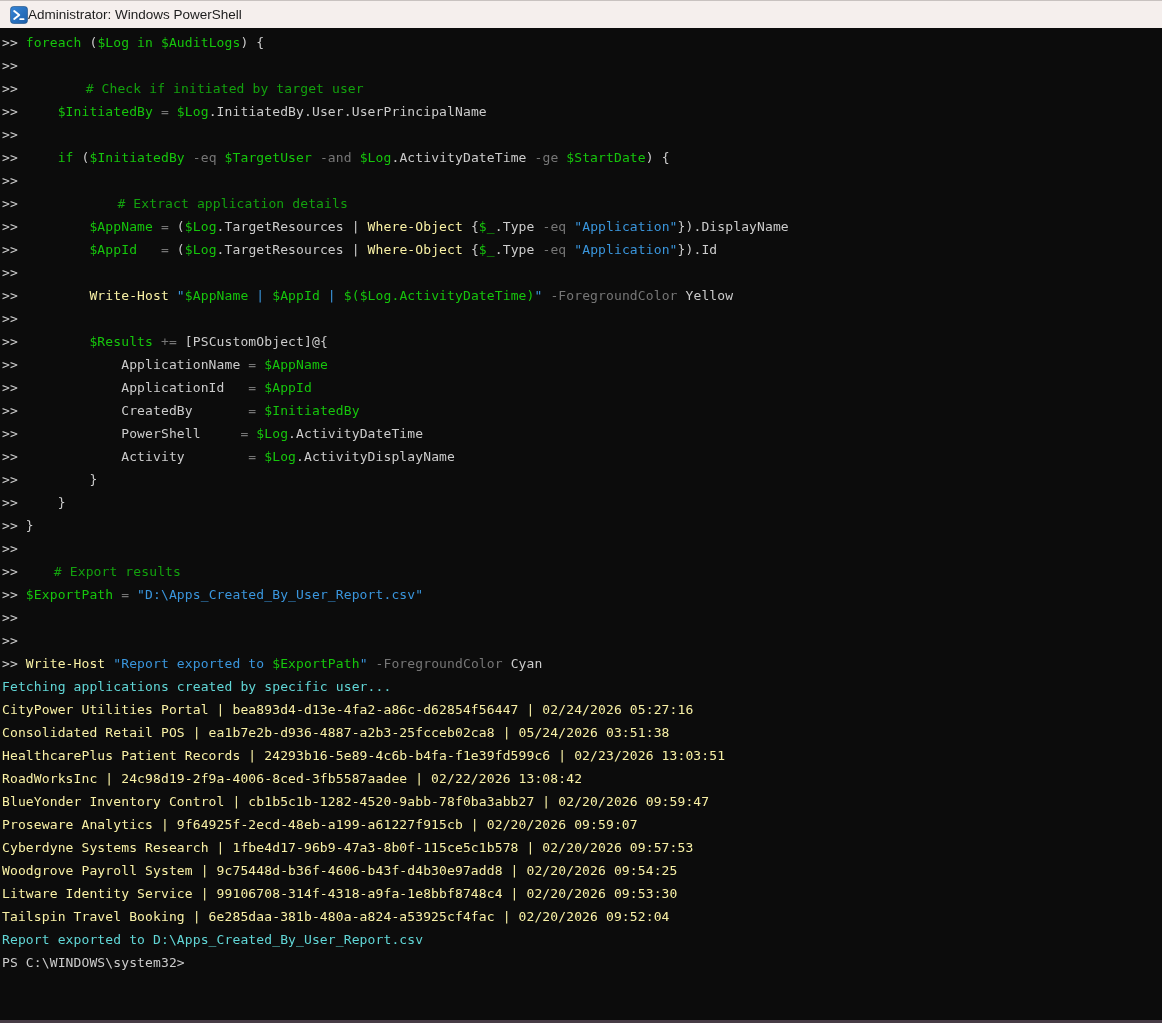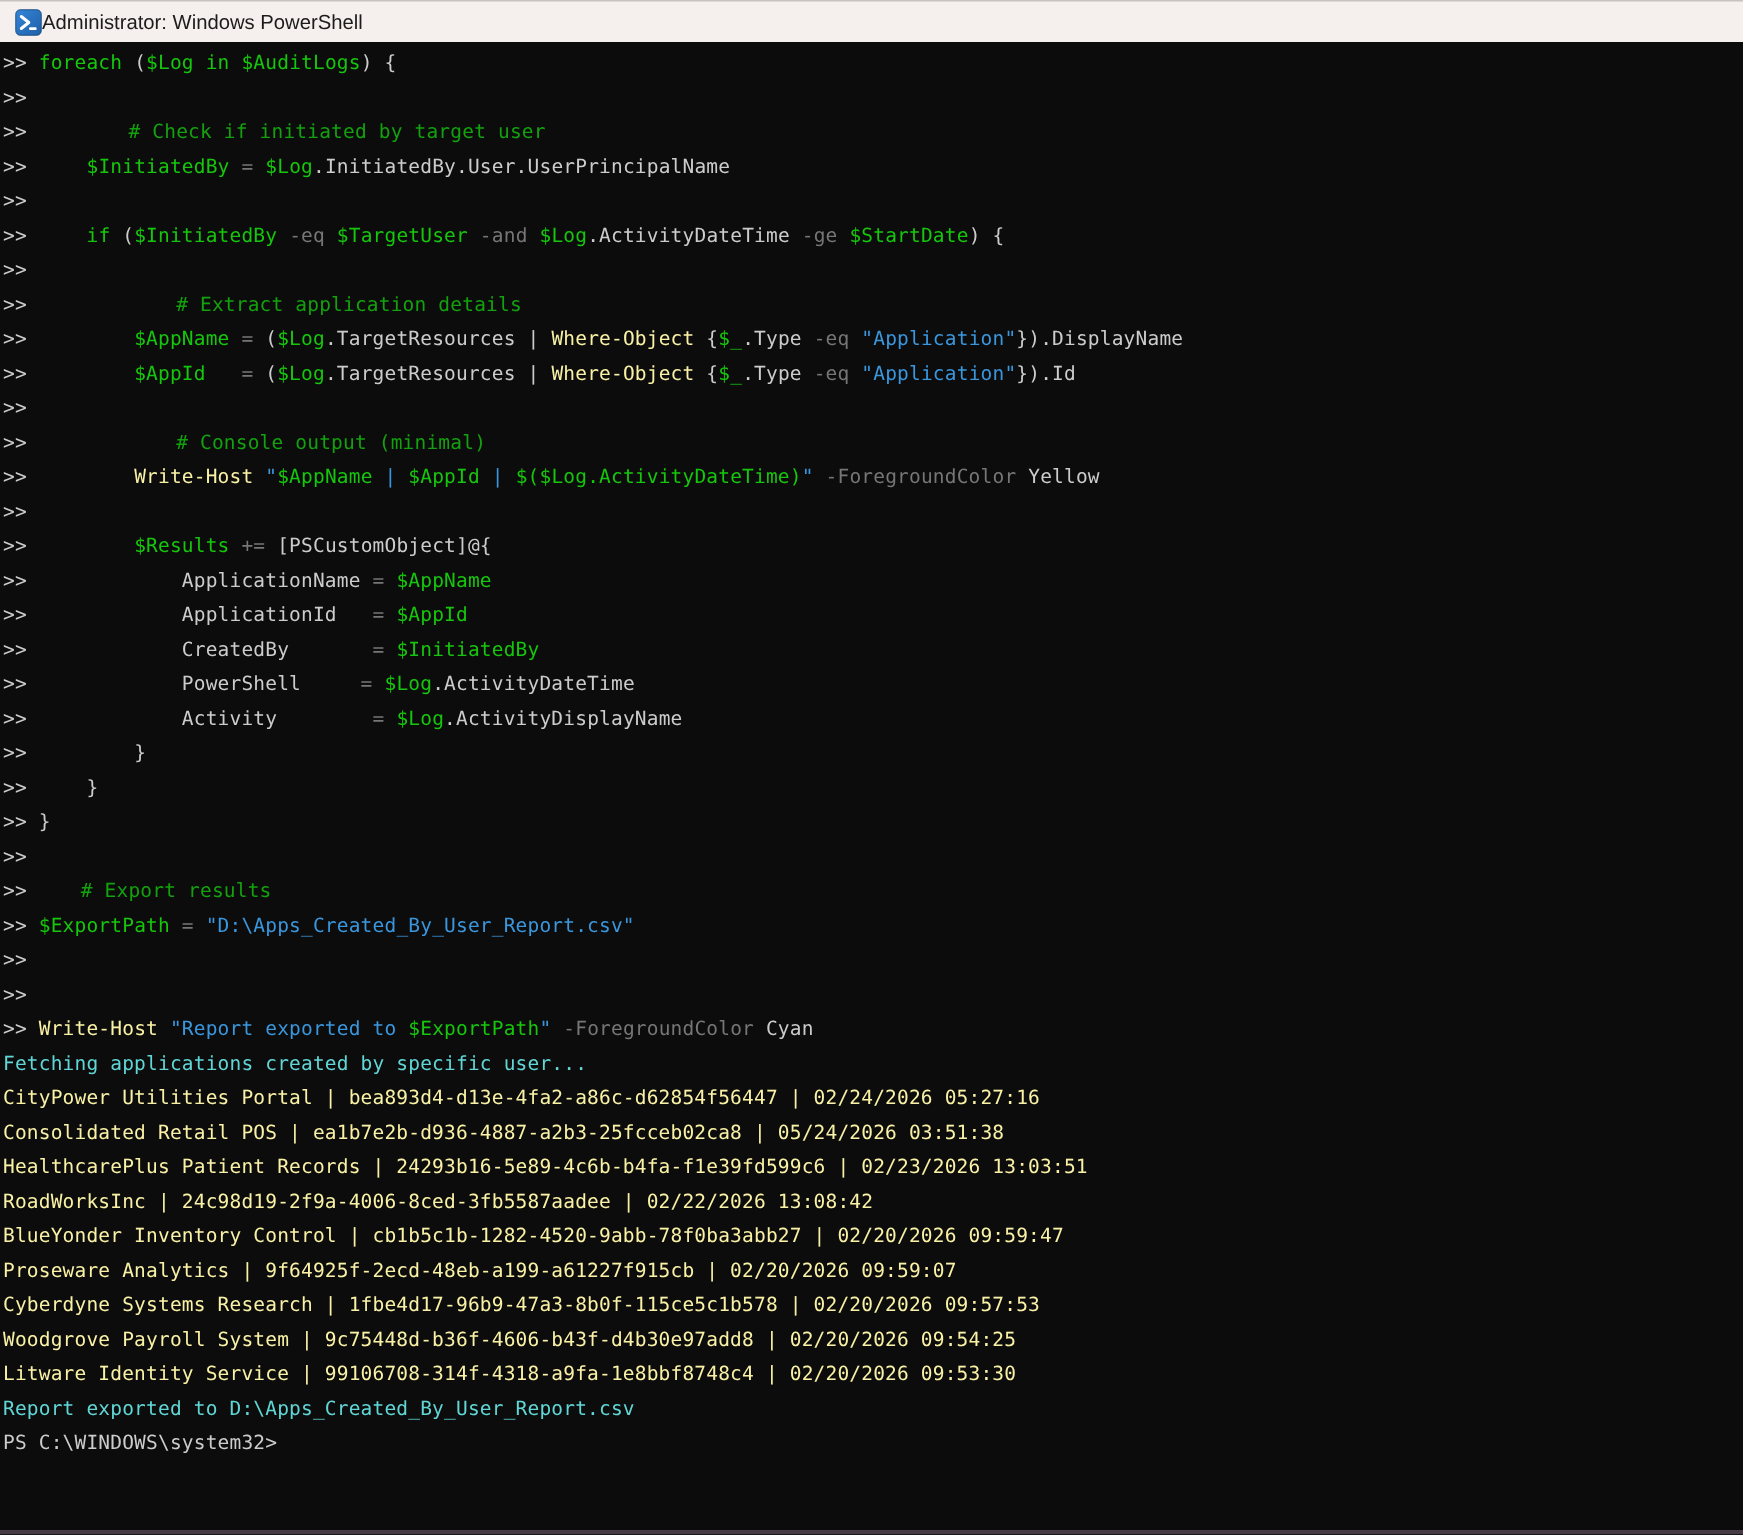--- a/index.html
+++ b/index.html
@@ -60,21 +60,20 @@
       <div class="line"><span class="w">&gt;&gt;</span></div>
       <div class="line"><span class="w">&gt;&gt; </span><span class="dg">    # Check if initiated by target user</span></div>
       <div class="line"><span class="w">&gt;&gt; </span><span class="w">    </span><span class="g">$InitiatedBy</span><span class="gr"> = </span><span class="g">$Log</span><span class="w">.InitiatedBy.User.UserPrincipalName</span></div>
       <div class="line"><span class="w">&gt;&gt;</span></div>
       <div class="line"><span class="w">&gt;&gt; </span><span class="w">    </span><span class="g">if </span><span class="w">(</span><span class="g">$InitiatedBy</span><span class="gr"> -eq </span><span class="g">$TargetUser</span><span class="gr"> -and </span><span class="g">$Log</span><span class="w">.ActivityDateTime</span><span class="gr"> -ge </span><span class="g">$StartDate</span><span class="w">) {</span></div>
       <div class="line"><span class="w">&gt;&gt;</span></div>
       <div class="line"><span class="w">&gt;&gt; </span><span class="dg">        # Extract application details</span></div>
       <div class="line"><span class="w">&gt;&gt; </span><span class="w">        </span><span class="g">$AppName</span><span class="gr"> = </span><span class="w">(</span><span class="g">$Log</span><span class="w">.TargetResources | </span><span class="y">Where-Object </span><span class="w">{</span><span class="g">$_</span><span class="w">.Type</span><span class="gr"> -eq </span><span class="b">"Application"</span><span class="w">})</span><span class="w">.DisplayName</span></div>
       <div class="line"><span class="w">&gt;&gt; </span><span class="w">        </span><span class="g">$AppId</span><span class="gr">   = </span><span class="w">(</span><span class="g">$Log</span><span class="w">.TargetResources | </span><span class="y">Where-Object </span><span class="w">{</span><span class="g">$_</span><span class="w">.Type</span><span class="gr"> -eq </span><span class="b">"Application"</span><span class="w">})</span><span class="w">.Id</span></div>
       <div class="line"><span class="w">&gt;&gt;</span></div>
-      <div class="line"><span class="w">&gt;&gt; </span><span class="dg">        # Console output (minimal)</span></div>
       <div class="line"><span class="w">&gt;&gt; </span><span class="w">        </span><span class="y">Write-Host </span><span class="b">"</span><span class="g">$AppName</span><span class="b"> | </span><span class="g">$AppId</span><span class="b"> | </span><span class="g">$($Log.ActivityDateTime)</span><span class="b">"</span><span class="gr"> -ForegroundColor </span><span class="w">Yellow</span></div>
       <div class="line"><span class="w">&gt;&gt;</span></div>
       <div class="line"><span class="w">&gt;&gt; </span><span class="w">        </span><span class="g">$Results</span><span class="gr"> += </span><span class="w">[PSCustomObject]@{</span></div>
       <div class="line"><span class="w">&gt;&gt; </span><span class="w">            ApplicationName </span><span class="gr">= </span><span class="g">$AppName</span></div>
       <div class="line"><span class="w">&gt;&gt; </span><span class="w">            ApplicationId   </span><span class="gr">= </span><span class="g">$AppId</span></div>
       <div class="line"><span class="w">&gt;&gt; </span><span class="w">            CreatedBy       </span><span class="gr">= </span><span class="g">$InitiatedBy</span></div>
       <div class="line"><span class="w">&gt;&gt; </span><span class="w">            PowerShell     </span><span class="gr">= </span><span class="g">$Log</span><span class="w">.ActivityDateTime</span></div>
       <div class="line"><span class="w">&gt;&gt; </span><span class="w">            Activity        </span><span class="gr">= </span><span class="g">$Log</span><span class="w">.ActivityDisplayName</span></div>
       <div class="line"><span class="w">&gt;&gt; </span><span class="w">        }</span></div>
       <div class="line"><span class="w">&gt;&gt; </span><span class="w">    }</span></div>
@@ -88,18 +87,19 @@
       <div class="line"><span class="c">Fetching applications created by specific user...</span></div>
       <div class="line"><span class="y">CityPower Utilities Portal | bea893d4-d13e-4fa2-a86c-d62854f56447 | 02/24/2026 05:27:16</span></div>
       <div class="line"><span class="y">Consolidated Retail POS | ea1b7e2b-d936-4887-a2b3-25fcceb02ca8 | 05/24/2026 03:51:38</span></div>
       <div class="line"><span class="y">HealthcarePlus Patient Records | 24293b16-5e89-4c6b-b4fa-f1e39fd599c6 | 02/23/2026 13:03:51</span></div>
       <div class="line"><span class="y">RoadWorksInc | 24c98d19-2f9a-4006-8ced-3fb5587aadee | 02/22/2026 13:08:42</span></div>
       <div class="line"><span class="y">BlueYonder Inventory Control | cb1b5c1b-1282-4520-9abb-78f0ba3abb27 | 02/20/2026 09:59:47</span></div>
       <div class="line"><span class="y">Proseware Analytics | 9f64925f-2ecd-48eb-a199-a61227f915cb | 02/20/2026 09:59:07</span></div>
       <div class="line"><span class="y">Cyberdyne Systems Research | 1fbe4d17-96b9-47a3-8b0f-115ce5c1b578 | 02/20/2026 09:57:53</span></div>
       <div class="line"><span class="y">Woodgrove Payroll System | 9c75448d-b36f-4606-b43f-d4b30e97add8 | 02/20/2026 09:54:25</span></div>
       <div class="line"><span class="y">Litware Identity Service | 99106708-314f-4318-a9fa-1e8bbf8748c4 | 02/20/2026 09:53:30</span></div>
+      <div class="line"><span class="y">Tailspin Travel Booking | 6e285daa-381b-480a-a824-a53925cf4fac | 02/20/2026 09:52:04</span></div>
       <div class="line"><span class="c">Report exported to D:\Apps_Created_By_User_Report.csv</span></div>
       <div class="line"><span class="w">PS C:\WINDOWS\system32&gt;</span></div>
     </div>
 
   <div class="bottom-strip"></div>
 </div>
 
 </body></html>

